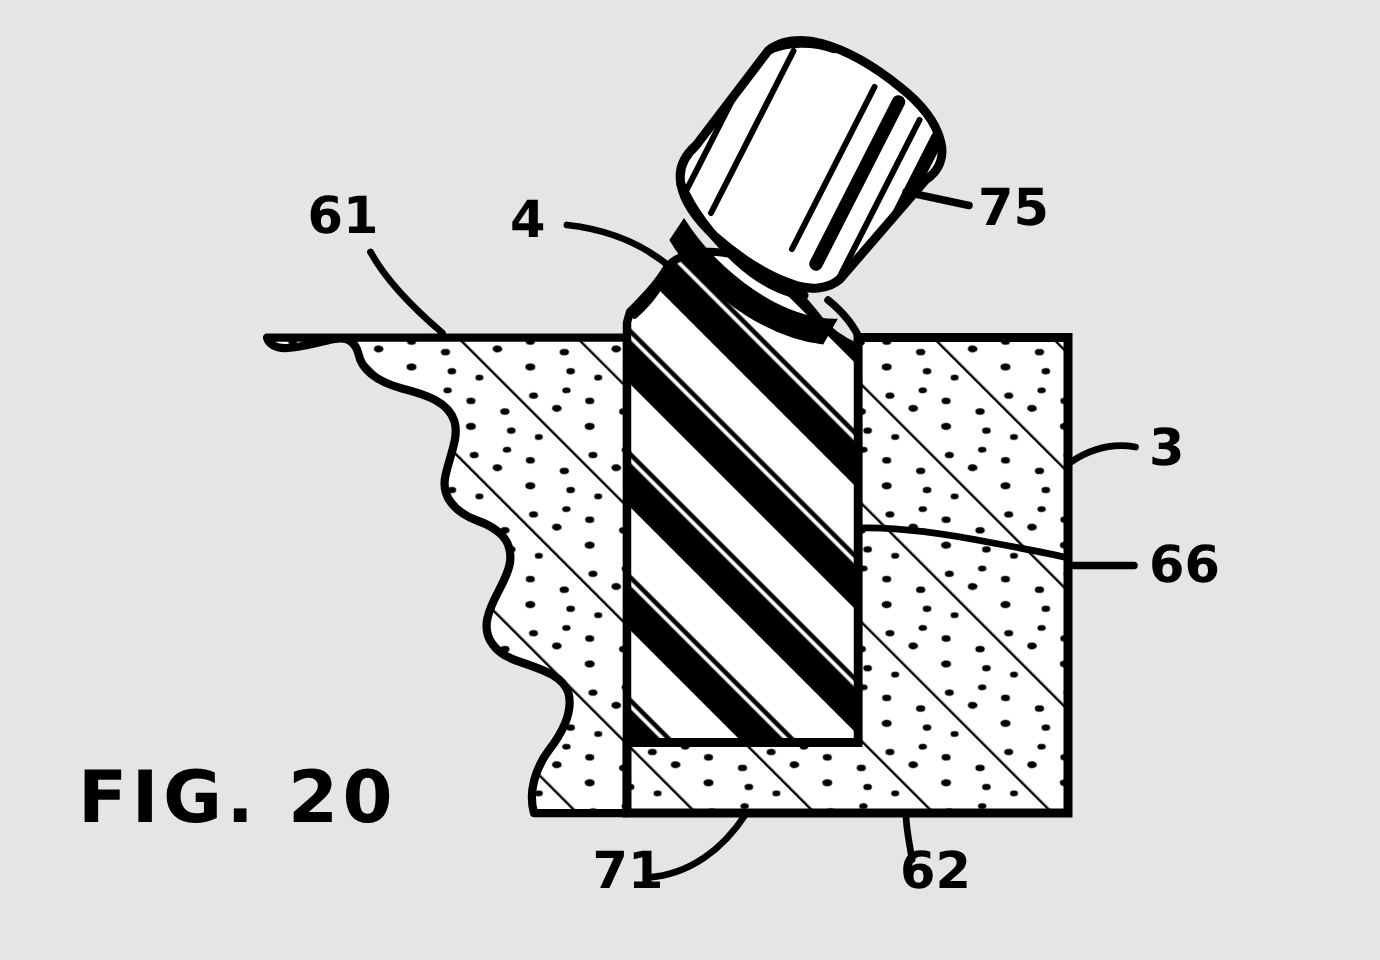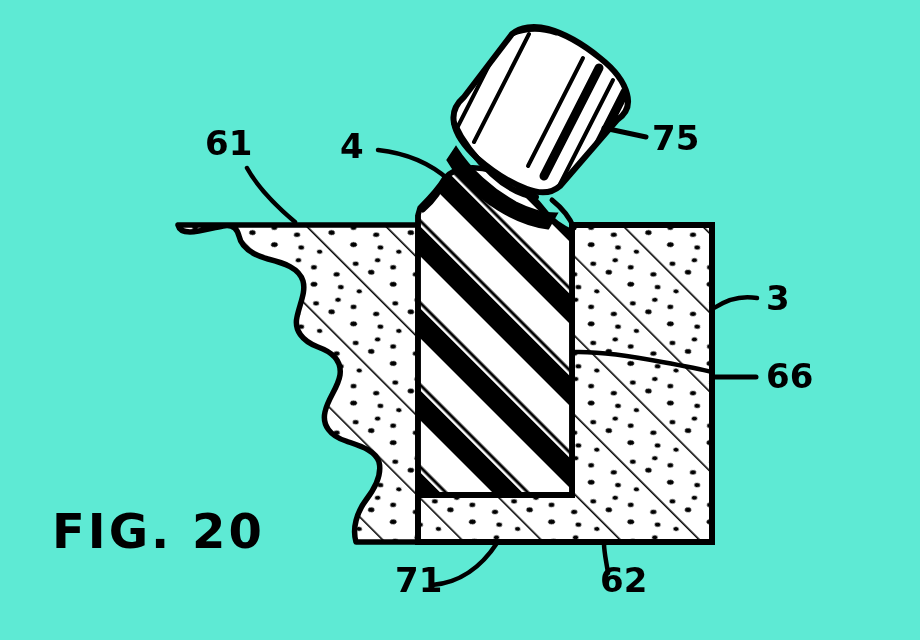--- a/index.html
+++ b/index.html
@@ -10,21 +10,21 @@
   body {
     width: 920px;
     height: 640px;
     font-family: "Liberation Sans", sans-serif;
     overflow: hidden;
   }
   #figure-root {
     position: relative;
     width: 920px;
     height: 640px;
-    background: #5eead4;
+    background: #e5e5e5;
     text-decoration: underline;
   }
   #figure-svg {
     position: absolute;
     top: 0;
     left: 0;
     width: 920px;
     height: 640px;
     display: block;
   }

